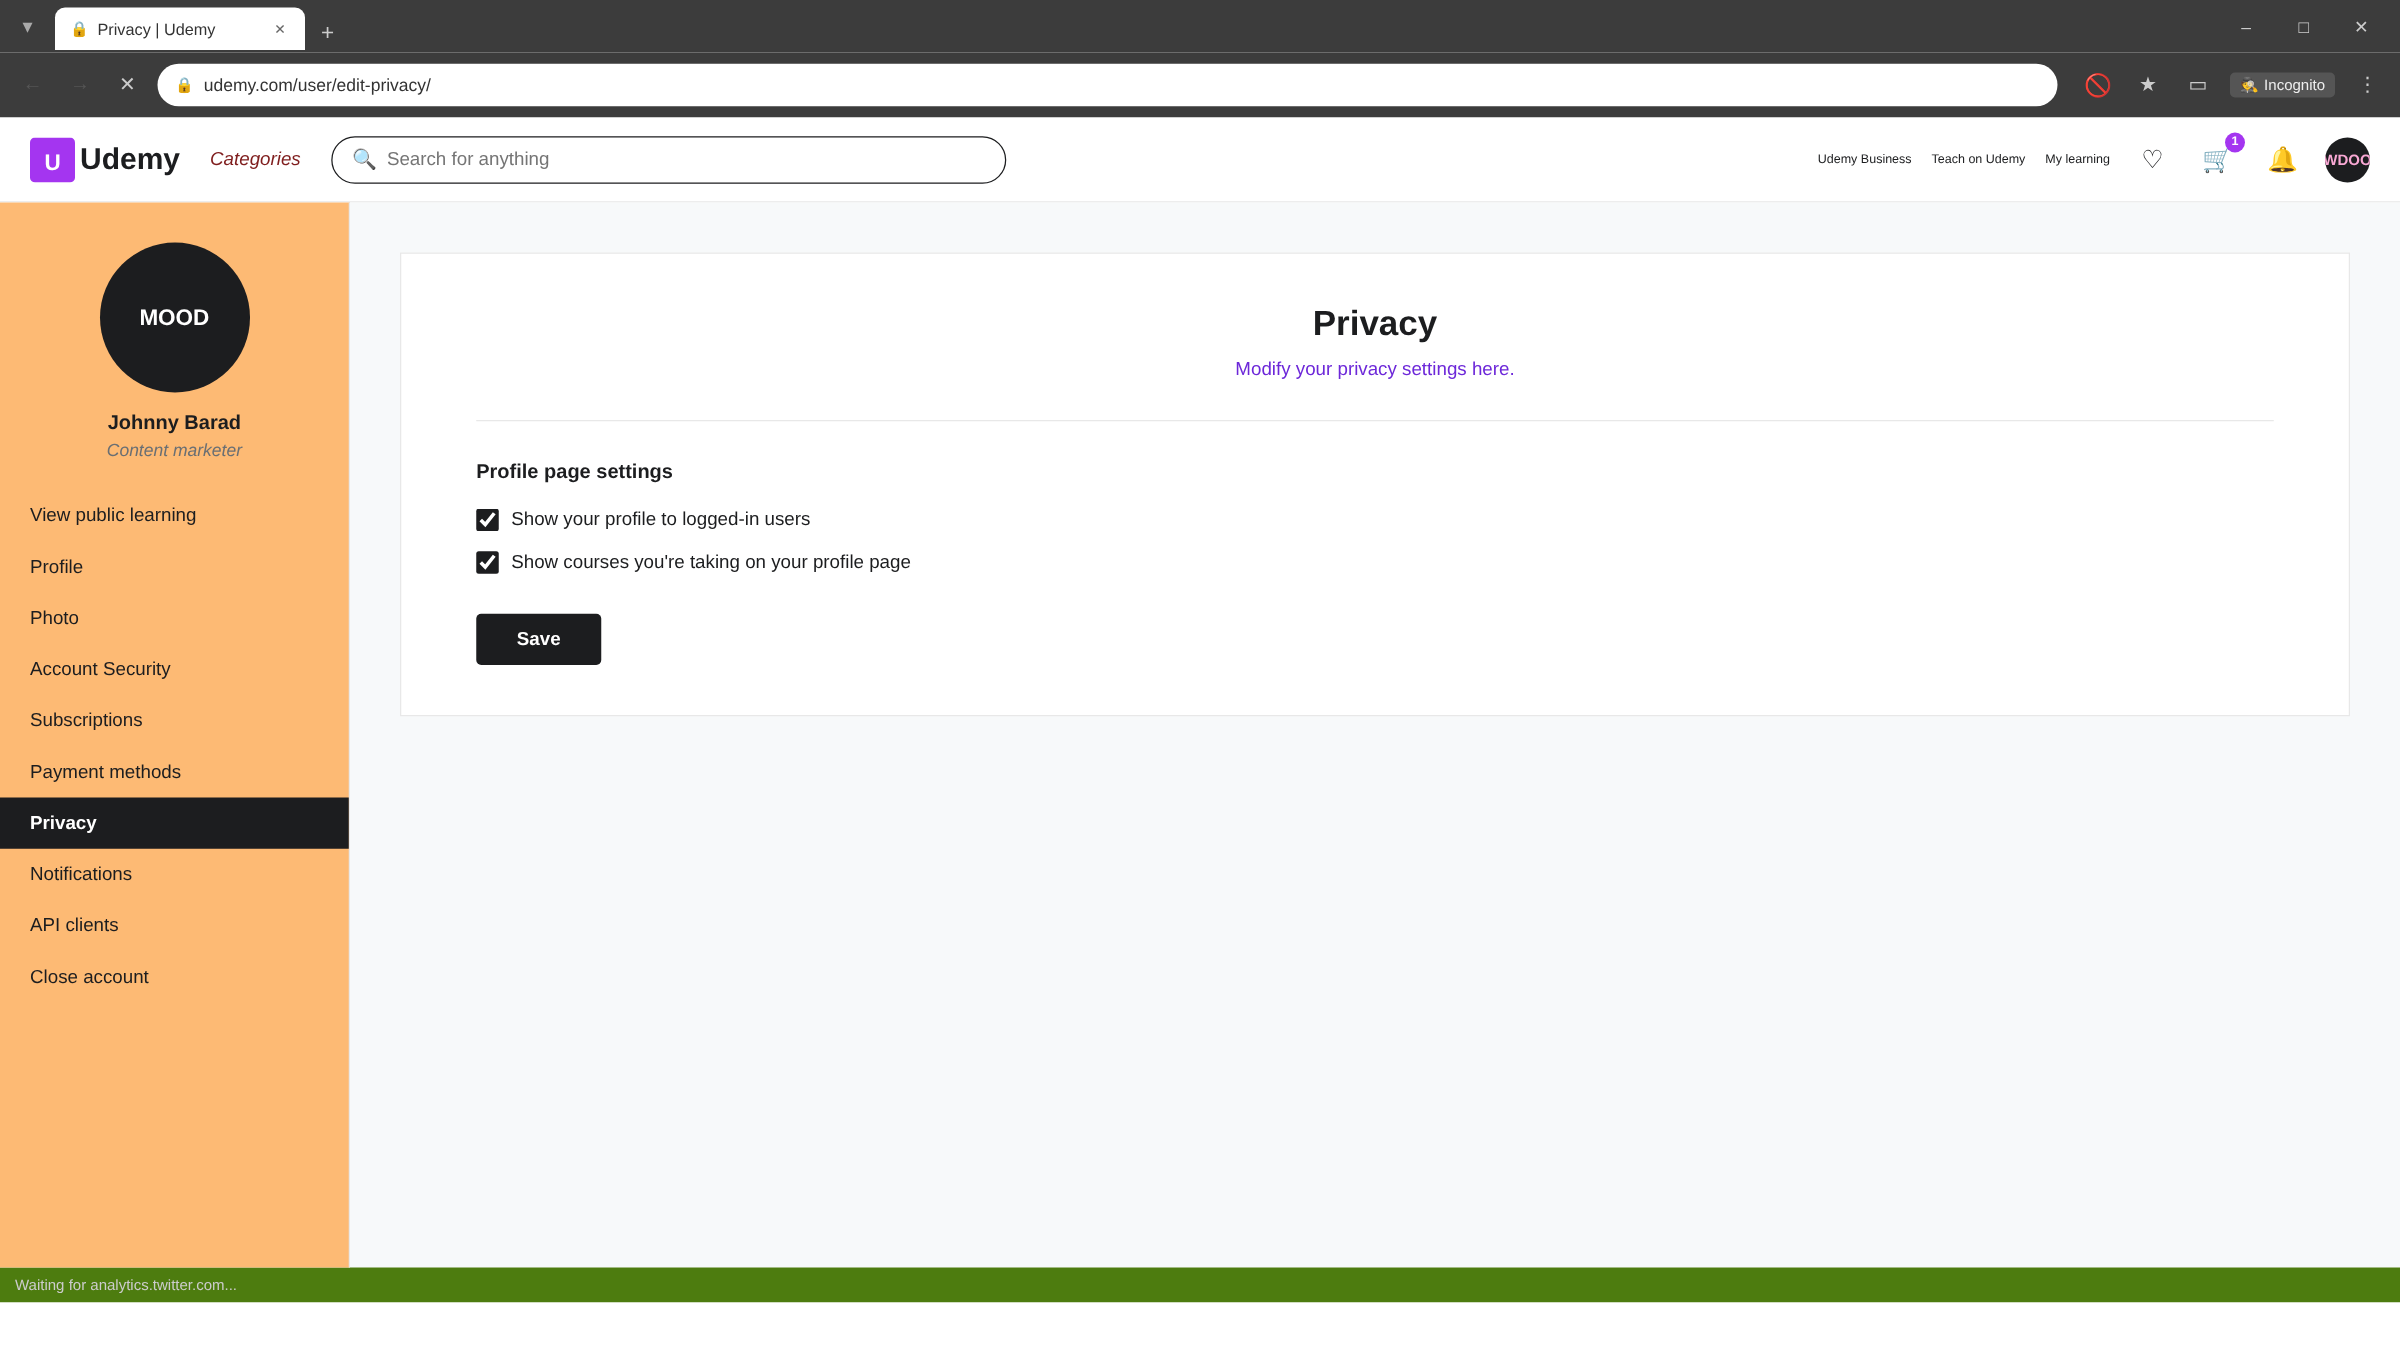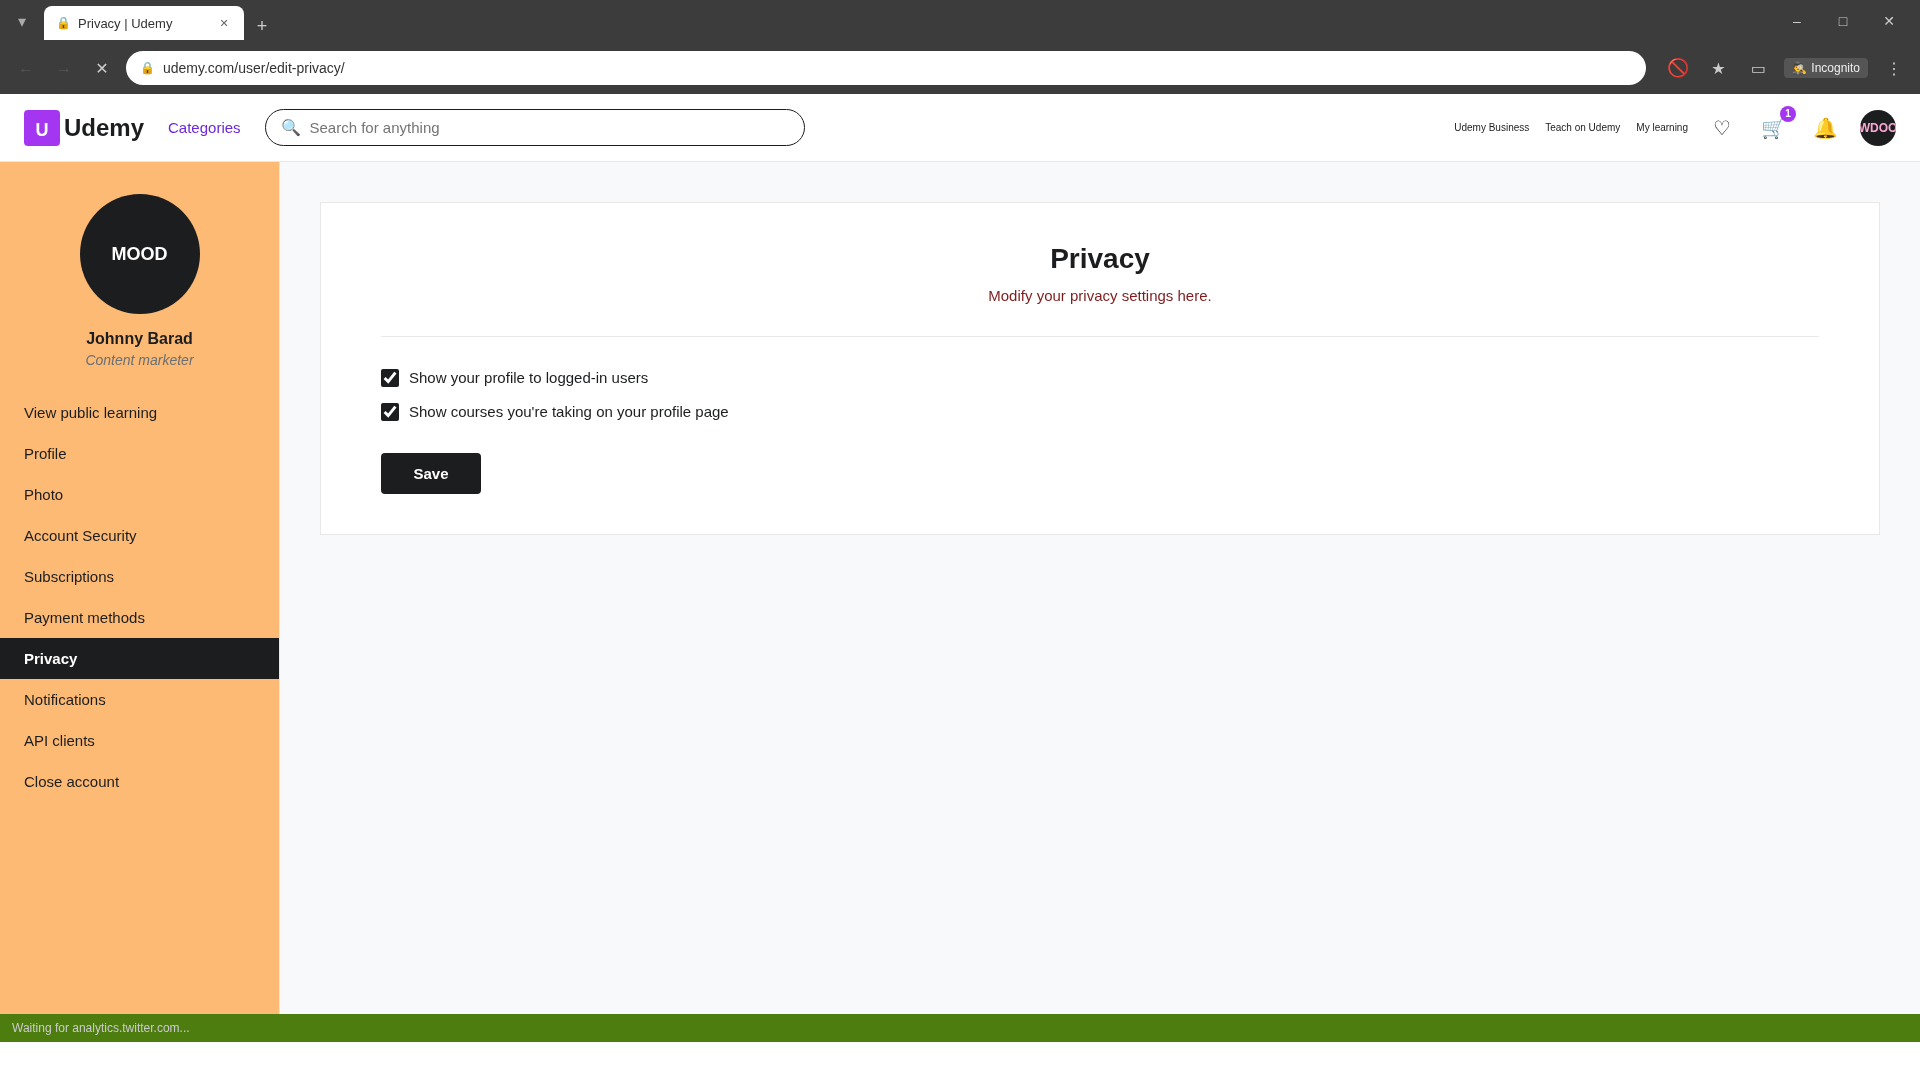--- a/index.html
+++ b/index.html
@@ -144,24 +144,25 @@
       color: #1c1d1f;
       text-decoration: none;
       white-space: nowrap;
     }
     .udemy-logo-icon {
       width: 36px;
       height: 36px;
     }
     .header-categories {
       font-size: 15px;
-      color: #6d28d9;
+      color: #7f1d1d;
       cursor: pointer;
       white-space: nowrap;
       padding: 0 8px;
+      font-style: italic;
     }
     .header-search {
       flex: 1;
       max-width: 540px;
       display: flex;
       align-items: center;
       border: 1.5px solid #1c1d1f;
       border-radius: 25px;
       padding: 8px 16px;
       gap: 8px;
@@ -297,21 +298,21 @@
     }
     .page-title {
       font-size: 28px;
       font-weight: 700;
       color: #1c1d1f;
       text-align: center;
       margin-bottom: 12px;
     }
     .page-subtitle {
       font-size: 15px;
-      color: #7f1d1d;
+      color: #6d28d9;
       text-align: center;
       margin-bottom: 32px;
     }
     .divider {
       border: none;
       border-top: 1px solid #e8e8e8;
       margin-bottom: 32px;
     }
     .section-title {
       font-size: 16px;
@@ -486,20 +487,21 @@
         <a class="sidebar-nav-item">API clients</a>
         <a class="sidebar-nav-item">Close account</a>
       </nav>
     </div>
 
     <div style="flex:1; padding: 20px;">
       <div class="content-area">
         <h1 class="page-title">Privacy</h1>
         <p class="page-subtitle">Modify your privacy settings here.</p>
         <hr class="divider">
+        <div class="section-title">Profile page settings</div>
         <div class="checkbox-group">
           <label class="checkbox-item">
             <input type="checkbox" checked="" style="">
             <span class="checkbox-label">Show your profile to logged-in users</span>
           </label>
           <label class="checkbox-item">
             <input type="checkbox" checked="" style="">
             <span class="checkbox-label">Show courses you're taking on your profile page</span>
           </label>
         </div>

